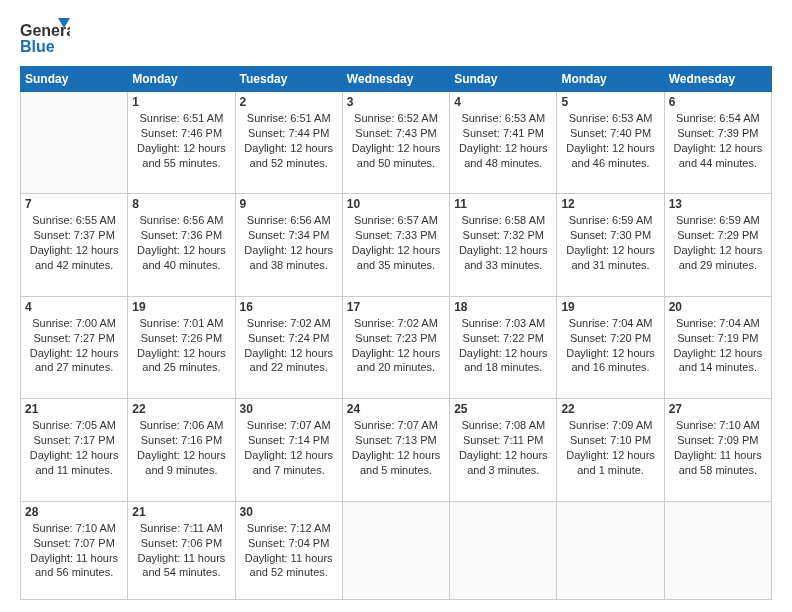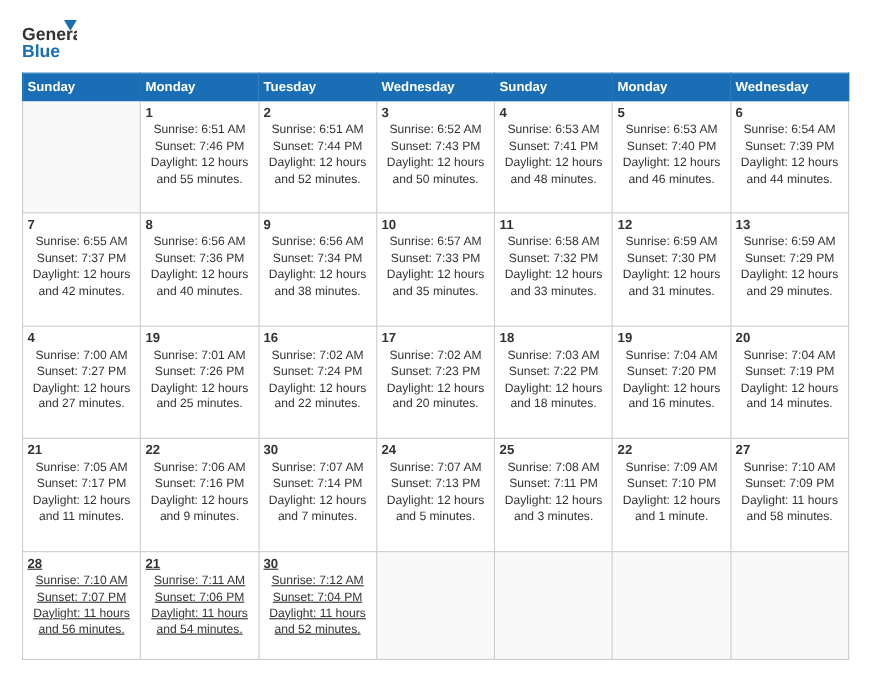--- a/index.html
+++ b/index.html
@@ -75,21 +75,20 @@
       font-size: 11px;
       line-height: 1.35;
       color: #333;
       text-align: center;
     }
     .empty-cell {
       background: #f9f9f9;
     }
     .last-row td {
       height: 78px;
-      text-decoration: underline;
     }
   </style>
 </head>
 <body>
 
 <div class="page">
   <div class="header">
     <div class="logo">
         <svg width="50" height="38" viewBox="0 0 50 38">
           <text x="0" y="18" font-size="16" font-weight="bold" fill="#333" font-family="Arial">General</text>

